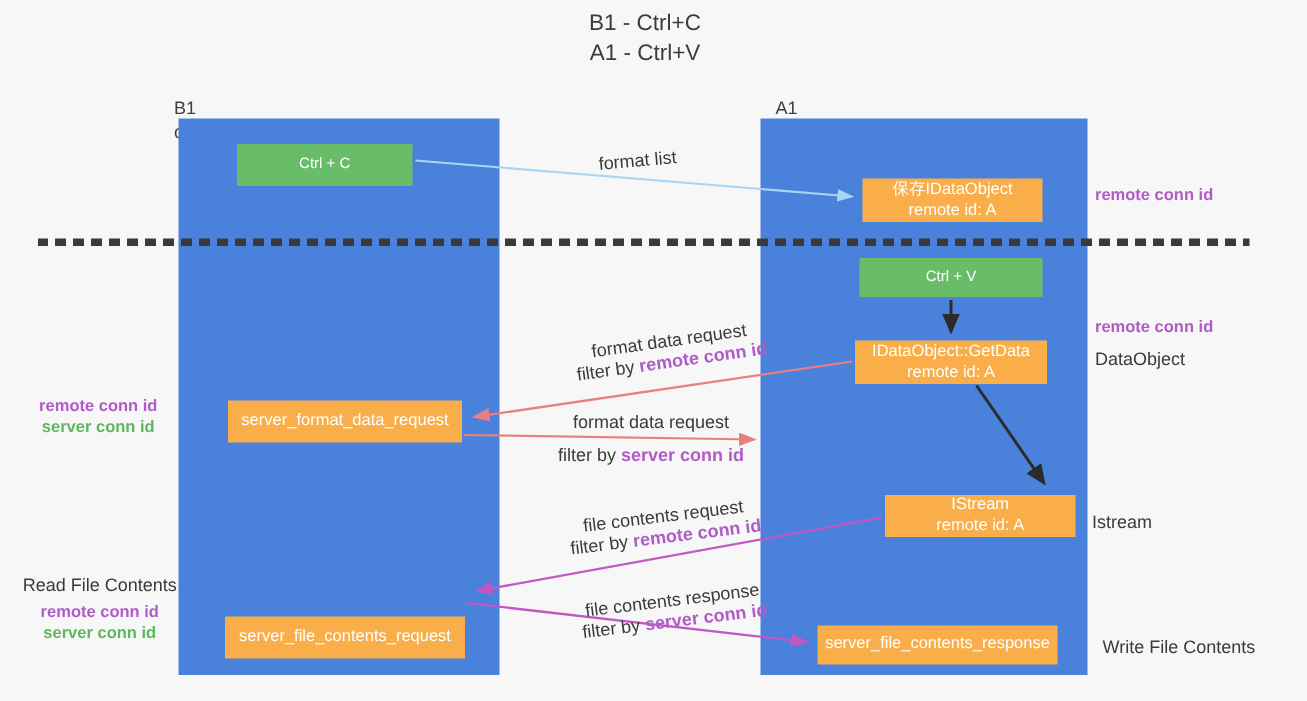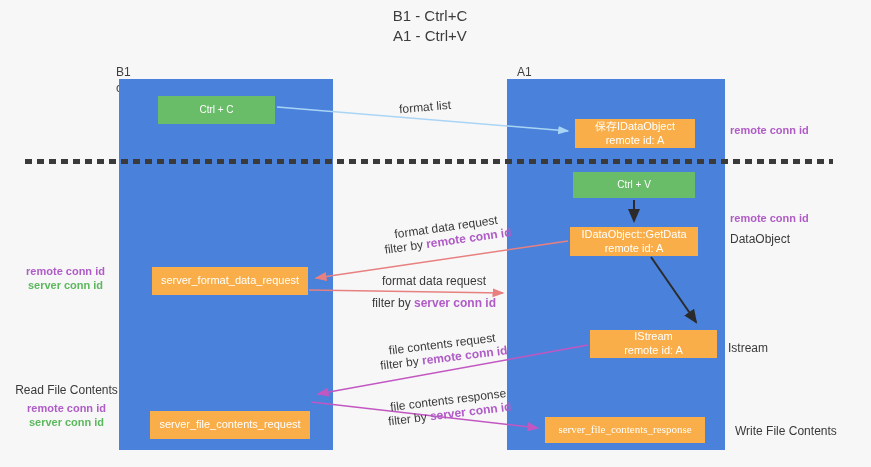--- a/index.html
+++ b/index.html
@@ -99,21 +99,21 @@
   <div class="box orange" style="left:152px;top:267px;width:156px;height:28px;">
     <span>server_format_data_request</span>
   </div>
   <div class="box orange" style="left:590px;top:330px;width:127px;height:28px;">
     <span>IStream</span>
     <span>remote id: A</span>
   </div>
   <div class="box orange" style="left:150px;top:383px;width:160px;height:28px;margin-top:28px;">
     <span>server_file_contents_request</span>
   </div>
-  <div class="box orange" style="left:545px;top:417px;width:160px;height:26px;font-family:Liberation Serif, serif;">
+  <div class="box orange" style="left:545px;top:417px;width:160px;height:26px;">
     <span>server_file_contents_response</span>
   </div>
 
   <div class="albl rot5" style="left:385px;top:100px;width:80px;">
     <span>format list</span>
   </div>
 
   <div class="albl rot8" style="left:378px;top:220px;width:138px;">
     <span>format data request</span>
     <span class="l2"><span>filter by </span><span class="conn-purple">remote conn id</span></span>

